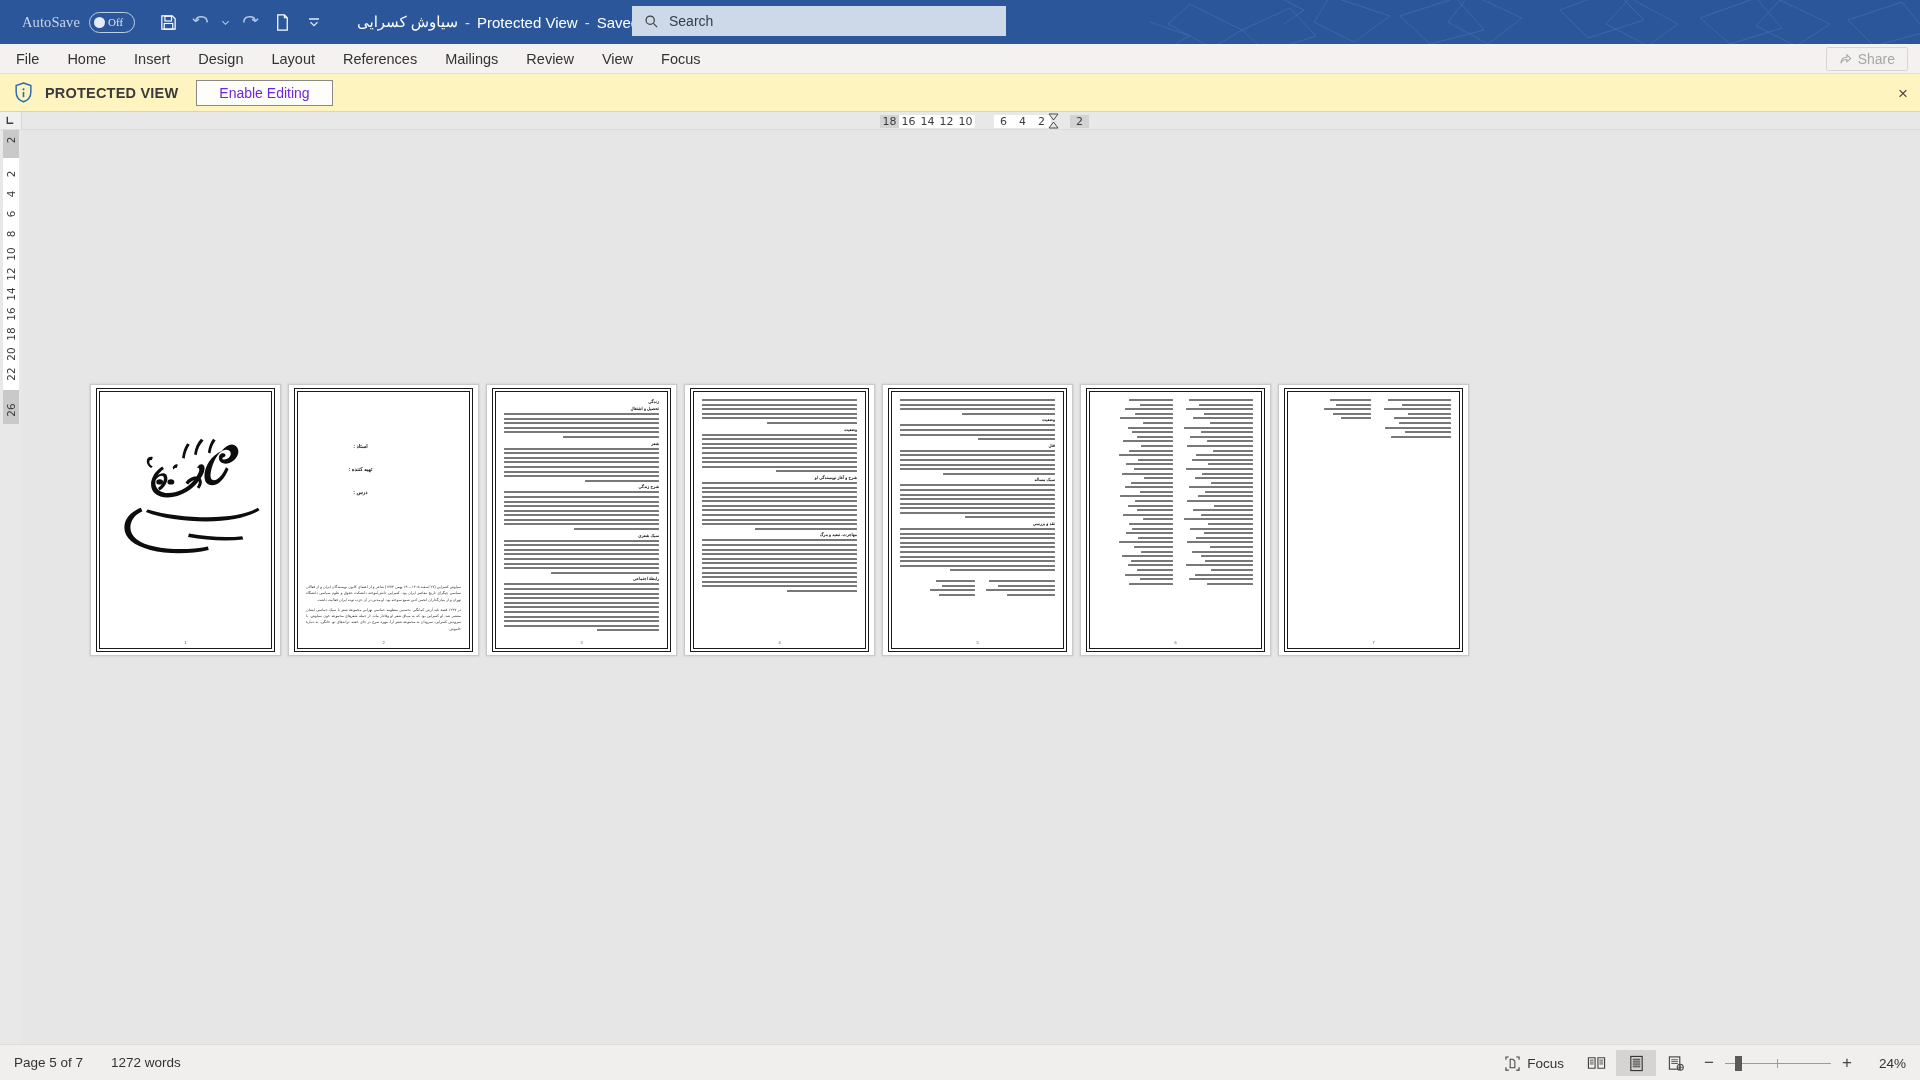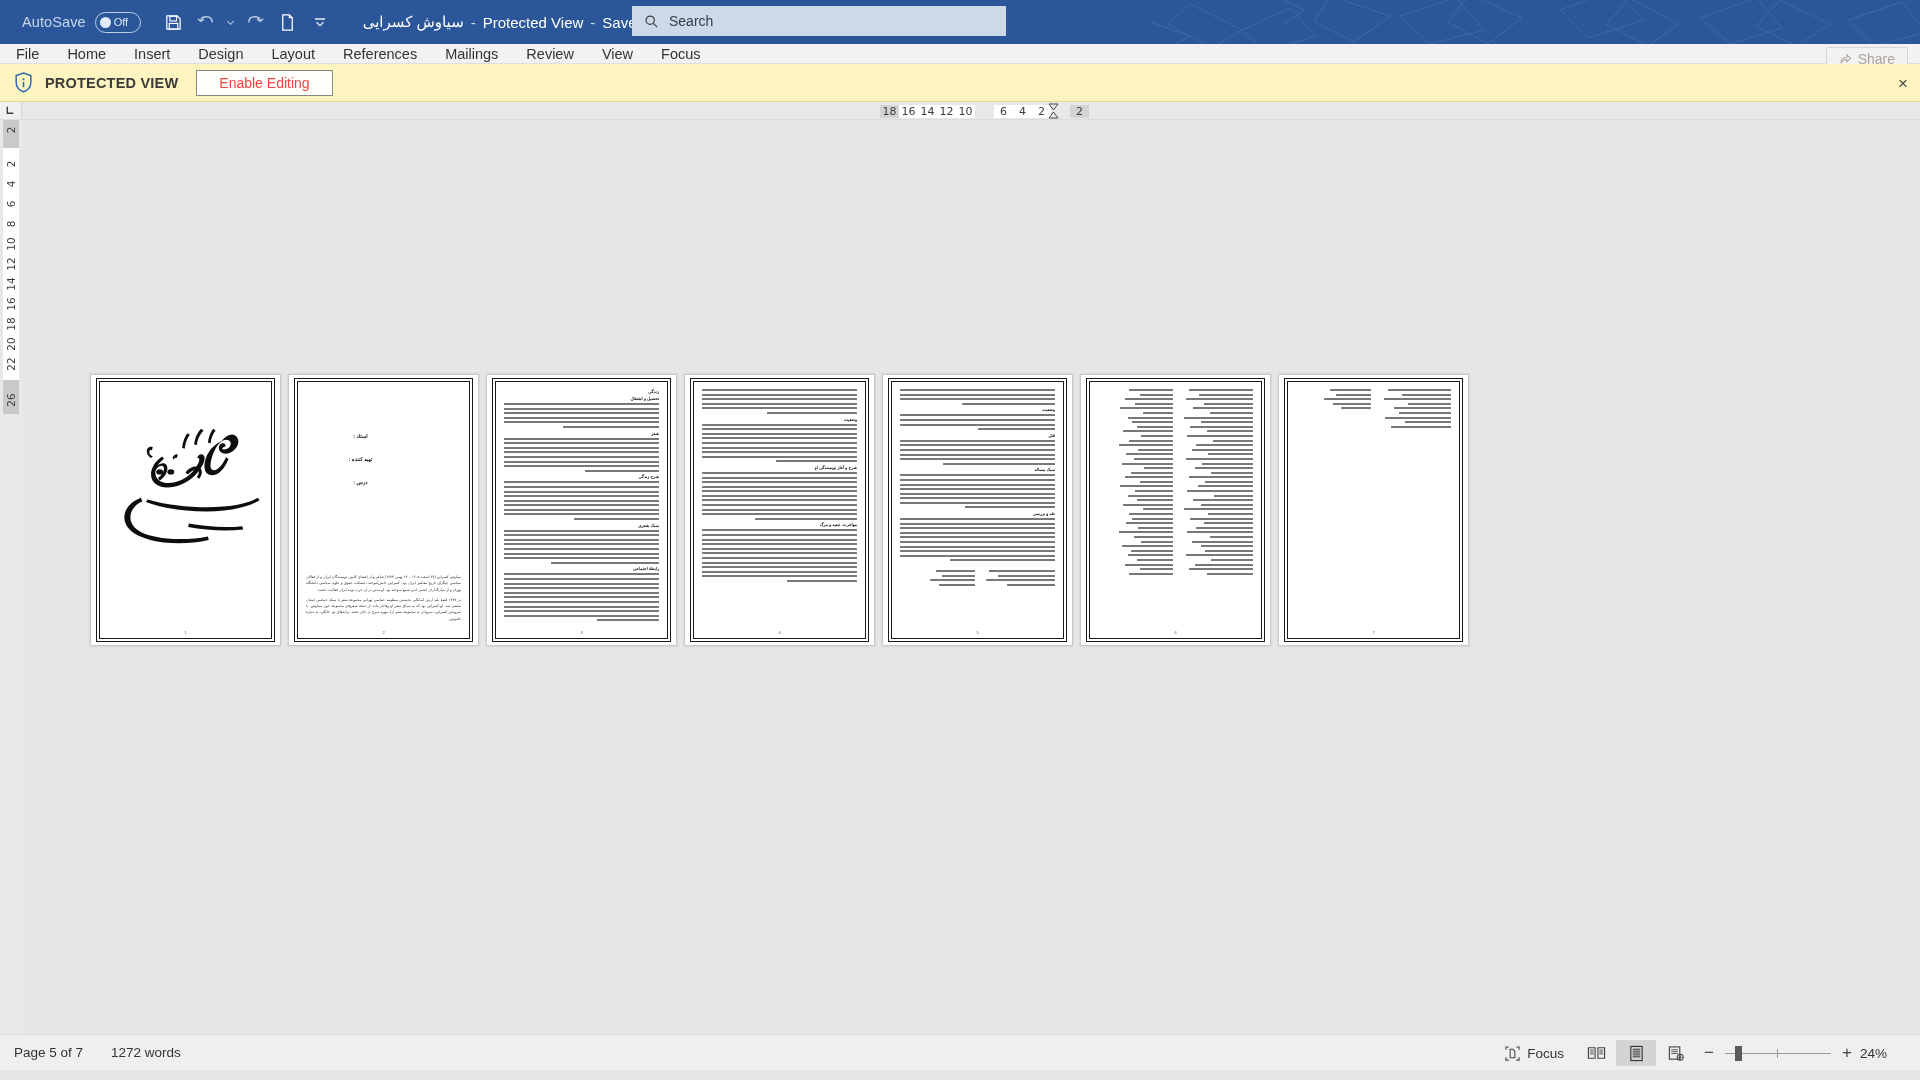--- a/index.html
+++ b/index.html
@@ -22,20 +22,21 @@
   }
   .titlebar-pattern {
     position: absolute; inset: 0;
     opacity: .22;
     pointer-events: none;
   }
   .tb-left { display: flex; align-items: center; gap: 0; position: relative; z-index: 2; }
   .autosave-wrap {
     display: flex; align-items: center; gap: 9px;
     margin-left: 22px;
+    font-family: Liberation Serif, serif;
   }
   .autosave-label { font-size: 14.5px; color: #c7d5ea; letter-spacing: .1px; }
   .toggle {
     width: 46px; height: 21px; border-radius: 11px;
     border: 1.4px solid #bcd0e8;
     display: flex; align-items: center; gap: 3px;
     padding: 0 3px;
     position: relative;
   }
   .toggle .knob { width: 11px; height: 11px; border-radius: 50%; background: #e3ecf7; margin-left:1px;}
@@ -82,21 +83,21 @@
     background: #b8860b;
     color: #fff; font-size: 11.5px;
     display: flex; align-items: center; justify-content: center;
     letter-spacing: .3px;
   }
   .ribbon-display { width: 44px; height: 44px; display: flex; align-items: center; justify-content: center; }
   .wbtn { width: 46px; height: 44px; display: flex; align-items: center; justify-content: center; }
 
   
   .menubar {
-    height: 20px;
+    height: 30px;
     background: #f3f2f1;
     display: flex; align-items: center;
     position: relative;
     border-bottom: 1px solid #e1dfdd;
   }
   .menu-item {
     font-size: 14.5px; color: #333333;
     padding: 0 14px;
     height: 28px; line-height: 28px;
     white-space: nowrap;
@@ -123,21 +124,21 @@
   }
   .pv-icon { margin-left: 14px; margin-right: 12px; display:flex; }
   .pv-strong { font-size: 14.5px; font-weight: bold; color: #3b3b3b; letter-spacing:.2px; }
   .pv-msg { font-size: 14.5px; color: #3b3b3b; margin-left: 9px; }
   .enable-btn {
     margin-left: 18px;
     height: 26px;
     padding: 0 22px;
     background: #fdfdfa;
     border: 1px solid #8a8886;
-    font-size: 14px; color: #ef4444;
+    font-size: 14px; color: #6d28d9;
     display: flex; align-items: center;
   }
   .pv-close {
     position: absolute; right: 12px; top: 50%; transform: translateY(-50%);
     font-size: 17px; color: #4a4a4a; line-height: 1;
   }
 
   
   .ruler-row {
     height: 18px;
@@ -263,21 +264,21 @@
     position: absolute; right: 0; top: 0; height: 36px;
     display: flex; align-items: center; gap: 0;
   }
   .focus-btn { display:flex; align-items:center; gap: 7px; font-size:13.5px; color:#333; padding: 0 12px; height:26px;}
   .view-btn { width: 40px; height: 26px; display:flex; align-items:center; justify-content:center;}
   .view-btn.active { background: #d6d4d2; }
   .zoom-minus, .zoom-plus { width: 26px; text-align:center; font-size:17px; color:#444; }
   .zoom-track { width: 106px; height: 1px; background: #9b9b9b; position: relative; margin: 0 3px;}
   .zoom-thumb { position:absolute; left: 10px; top: -7px; width: 7px; height: 15px; background:#5a5a5a; }
   .zoom-mid { position:absolute; left: 52px; top: -4px; width: 1px; height: 9px; background: #9b9b9b;}
-  .zoom-pct { font-size: 13.5px; color:#333; width: 46px; margin-right: 14px;}
+  .zoom-pct { font-size: 13.5px; color:#333; width: 46px; text-align: right; margin-right: 14px;}
 
   svg { display:block; }
 </style>
 </head>
 <body>
 
 <div class="titlebar">
   <svg class="titlebar-pattern" viewBox="0 0 1920 44" preserveAspectRatio="none">
     <g stroke="#7f9ec4" stroke-width="1" fill="none">
       <path d="M1190 4 l52 26 l-30 18 l-44 -24 z"></path>

